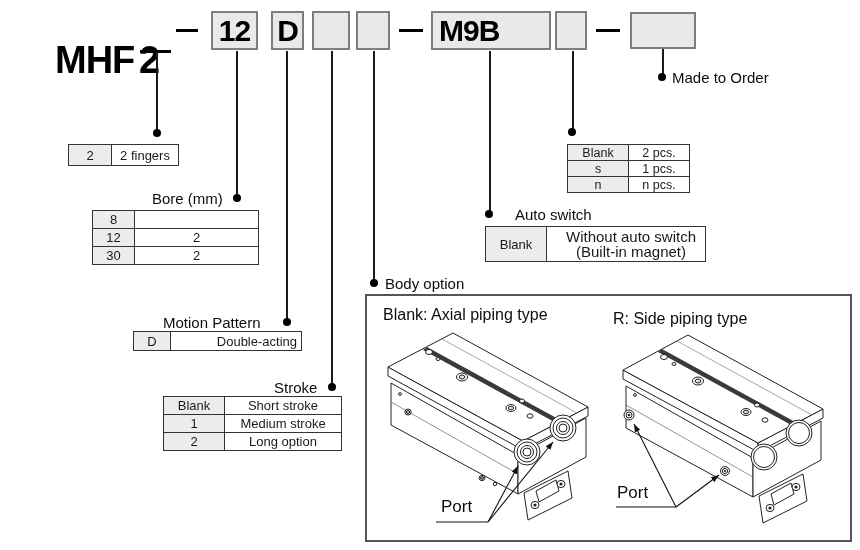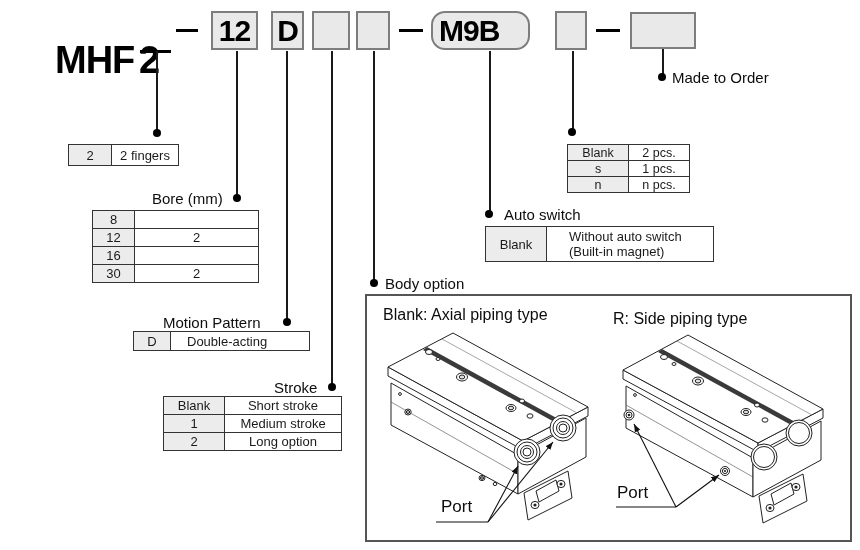--- a/index.html
+++ b/index.html
@@ -18,21 +18,21 @@
   .spec{position:absolute;border-collapse:collapse;background:#fff;}
   .spec td{border:1px solid #333;background:#fff;font-size:13px;color:#1a1a1a;
            text-align:center;padding:0 4px;height:18px;}
   .spec td.key{background:#ececec;}
   .t1 td{height:20px;}
   .t2 td{height:17px;}
   .t3 td{height:18px;}
   .t4 td{height:17px;}
   .t5 td{height:15px;font-size:12.5px;}
   .t6 td{height:34px;}
-  .t6 td.desc{text-align:left;padding-left:22px;font-size:13px;line-height:15px;}
+  .t6 td.desc{text-align:center;padding-left:14px;font-size:15px;line-height:15px;}
   .bodybox{position:absolute;left:365px;top:294px;width:487px;height:248px;
            box-sizing:border-box;border:2px solid #555;background:#fff;}
   .caption{position:absolute;font-size:16px;white-space:nowrap;}
   .portlbl{position:absolute;font-size:17px;white-space:nowrap;}
   svg.drawing{position:absolute;}
 </style>
 </head>
 <body>
 
 <div class="canvas">
@@ -43,21 +43,21 @@
 
   <div class="dash" style="left:176px;top:29px;width:22px;"></div>
 
   <div class="codebox" style="left:211px;top:11px;width:47px;height:39px;">12</div>
   <div class="codebox" style="left:271px;top:11px;width:33px;height:39px;">D</div>
   <div class="codebox" style="left:312px;top:11px;width:38px;height:39px;"></div>
   <div class="codebox" style="left:356px;top:11px;width:34px;height:39px;"></div>
 
   <div class="dash" style="left:399px;top:29px;width:24px;"></div>
 
-  <div class="codebox leftalign" style="left:431px;top:11px;width:99px;height:39px;border-radius:14px;">M9B</div>
+  <div class="codebox leftalign" style="left:431px;top:11px;width:120px;height:39px;">M9B</div>
   <div class="codebox" style="left:555px;top:11px;width:32px;height:39px;"></div>
 
   <div class="dash" style="left:596px;top:29px;width:24px;"></div>
 
   <div class="codebox" style="left:630px;top:12px;width:66px;height:37px;"></div>
 
   <div class="vline" style="left:156px;top:51px;height:80px;"></div>
   <div class="vline" style="left:236px;top:51px;height:145px;"></div>
   <div class="vline" style="left:286px;top:51px;height:269px;"></div>
   <div class="vline" style="left:331px;top:51px;height:334px;"></div>
@@ -91,36 +91,32 @@
     <tbody>
         <tr>
       <td class="key" style="width:33px;">8</td>
       <td style="width:115px;"></td>
     </tr>
     <tr>
       <td class="key">12</td>
       <td>2</td>
     </tr>
     <tr>
-      <td class="key">16</td>
-      <td></td>
-    </tr>
-    <tr>
       <td class="key">30</td>
       <td>2</td>
     </tr>
   </tbody>
     </table>
 
   <div class="lbl" style="left:163px;top:314px;">Motion Pattern</div>
   <table class="spec t3" style="left:133px;top:331px;">
     <tbody>
         <tr>
       <td class="key" style="width:28px;">D</td>
-      <td style="width:118px;text-align:left;padding-left:16px;">Double-acting</td>
+      <td style="width:118px;text-align:right;padding-left:8px;">Double-acting</td>
     </tr>
   </tbody>
     </table>
 
   <div class="lbl" style="left:274px;top:379px;">Stroke</div>
   <table class="spec t4" style="left:163px;top:396px;">
     <tbody>
         <tr>
       <td class="key" style="width:52px;">Blank</td>
       <td style="width:108px;">Short stroke</td>
@@ -146,21 +142,21 @@
       <td class="key">s</td>
       <td>1 pcs.</td>
     </tr>
     <tr>
       <td class="key">n</td>
       <td>n pcs.</td>
     </tr>
   </tbody>
     </table>
 
-  <div class="lbl" style="left:504px;top:206px;">Auto switch</div>
+  <div class="lbl" style="left:515px;top:206px;">Auto switch</div>
   <table class="spec t6" style="left:485px;top:226px;">
     <tbody>
         <tr>
       <td class="key" style="width:52px;">Blank</td>
       <td class="desc" style="width:140px;">
         <div>Without auto switch</div>
         <div>(Built-in magnet)</div>
       </td>
     </tr>
   </tbody>

